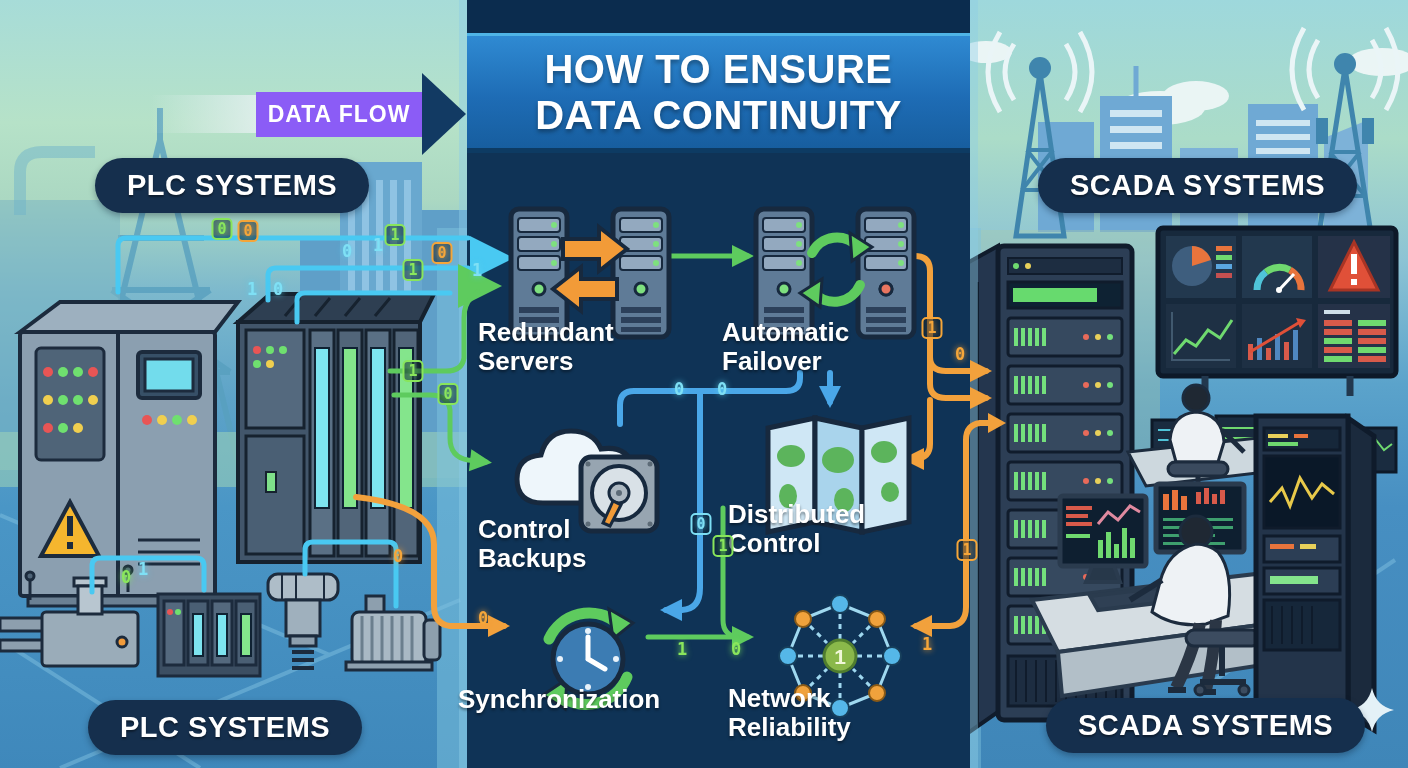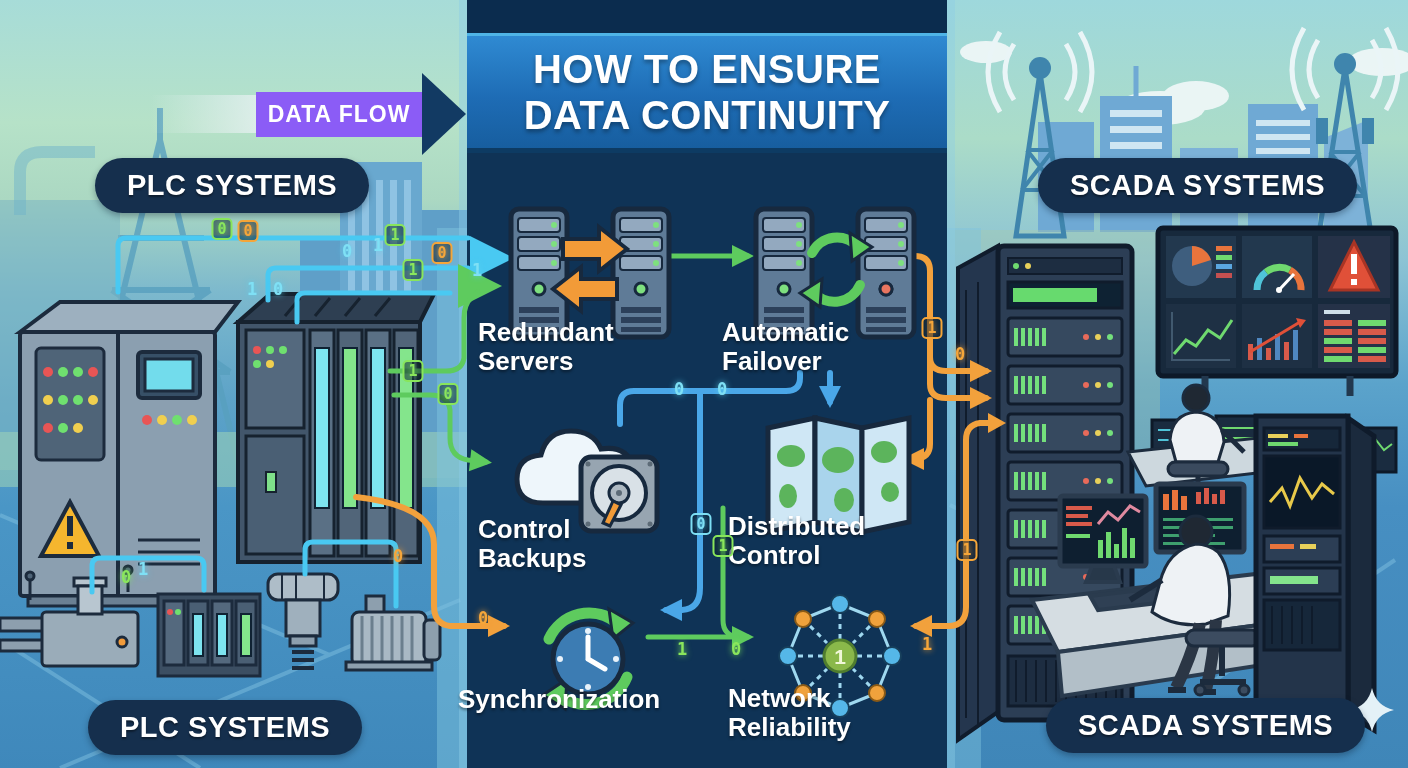--- a/index.html
+++ b/index.html
@@ -6,21 +6,21 @@
   .stage{position:relative;width:1408px;height:768px;overflow:hidden;
          font-family:"Liberation Sans","DejaVu Sans",sans-serif;}
   
   .scene-left{position:absolute;left:0;top:0;width:467px;height:768px;z-index:1;
     background:linear-gradient(180deg,#a7dcd8 0%,#b6e2c8 16%,#abd8c2 26%,#7db9cd 38%,#5da3c8 52%,#4a96c6 66%,#3f88bb 100%);}
   .scene-right{position:absolute;left:947px;top:0;width:461px;height:768px;z-index:1;
     background:linear-gradient(180deg,#9ed8dc 0%,#abdcc8 18%,#8cc3d4 34%,#5ba3cb 50%,#478fc2 66%,#3f86b8 100%);}
   #bg{position:absolute;left:0;top:0;z-index:3;}
   
   .center-col{position:absolute;left:467px;top:0;width:480px;height:768px;z-index:4;
-    background:#0f3356;box-shadow:inset 0 0 0 0 #000;}
+    background:#0f3356;box-shadow:inset 0 0 0 0 #000;padding-left:23px;}
   .center-col::before{content:"";position:absolute;left:-8px;top:0;width:8px;height:100%;background:rgba(140,205,230,.45);}
   .center-col::after{content:"";position:absolute;right:-8px;top:0;width:8px;height:100%;background:rgba(140,205,230,.40);}
   .col-topband{position:absolute;left:0;top:0;width:100%;height:33px;background:#0b2c4e;}
   .banner{position:absolute;left:0;top:33px;width:100%;height:120px;
     background:linear-gradient(180deg,#2f8ad2 0%,#1e6cb5 55%,#175e9f 100%);
     border-top:3px solid #4fb4e6;border-bottom:5px solid #0d3b63;box-sizing:border-box;
     display:flex;flex-direction:column;align-items:center;justify-content:center;}
   .banner .t{color:#fff;font-weight:bold;font-size:40px;line-height:1.15;letter-spacing:.5px;
     text-shadow:0 3px 4px rgba(0,0,0,.35);}
   
@@ -638,21 +638,21 @@
       <div>Servers</div>
   </div>
   <div class="step-label" style="left:722px;top:318px;width:220px">
     <div>Automatic</div>
       <div>Failover</div>
   </div>
   <div class="step-label" style="left:478px;top:515px;width:220px">
     <div>Control</div>
       <div>Backups</div>
   </div>
-  <div class="step-label" style="left:728px;top:512px;width:220px">
+  <div class="step-label" style="left:728px;top:500px;width:220px">
     <div>Distributed</div>
       <div>Control</div>
   </div>
   <div class="step-label" style="left:458px;top:685px;width:260px">
       <div>Synchronization</div>
   </div>
   <div class="step-label" style="left:728px;top:684px;width:220px">
     <div>Network</div>
       <div>Reliability</div>
   </div>

